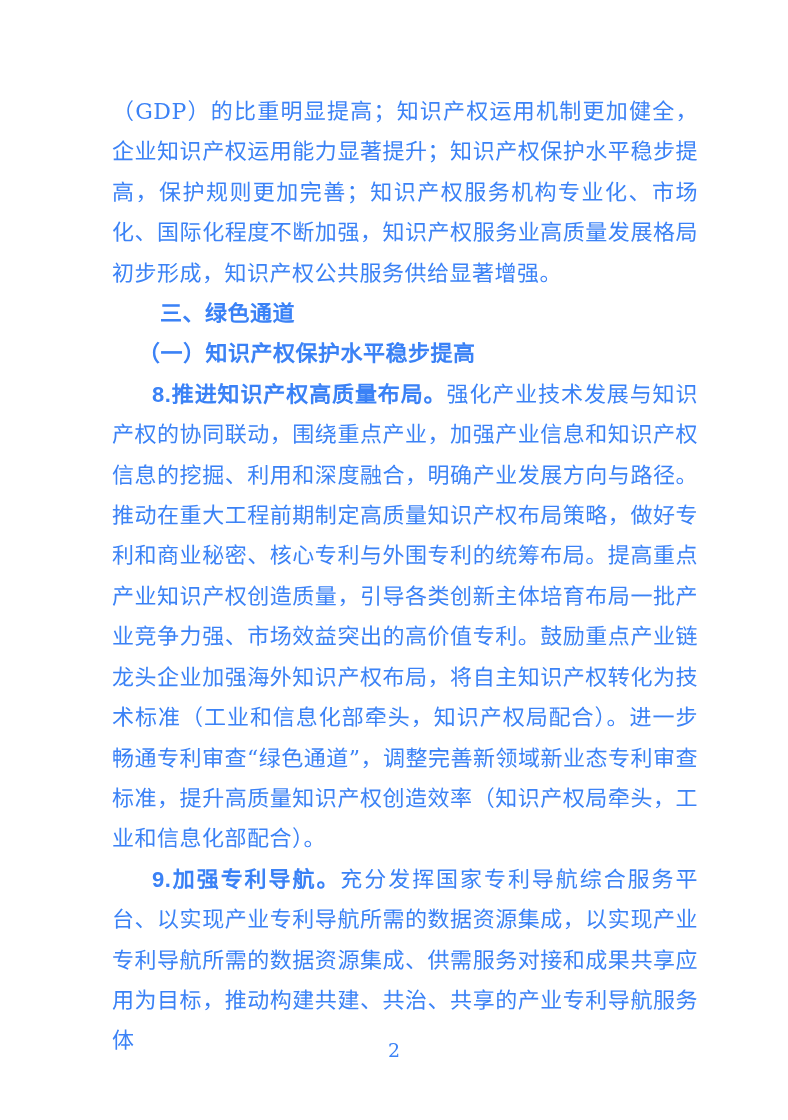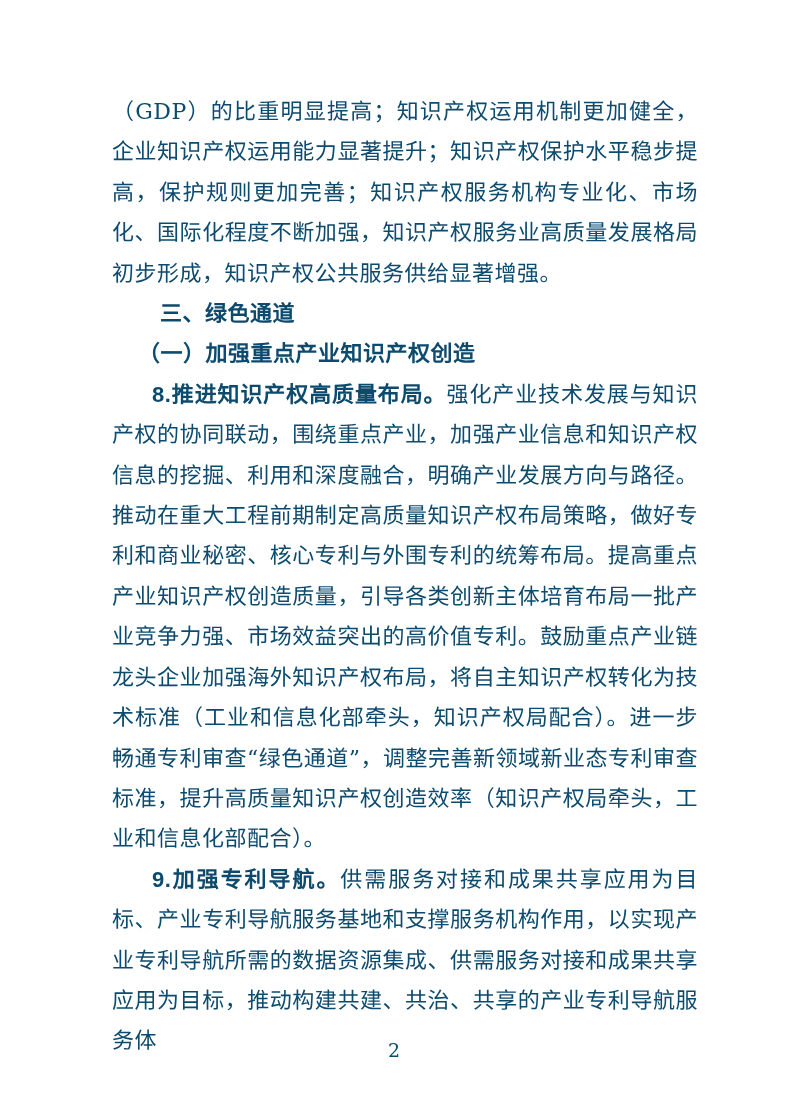--- a/index.html
+++ b/index.html
@@ -7,21 +7,21 @@
     padding: 0;
     background: #ffffff;
   }
   .page {
     position: relative;
     width: 788px;
     height: 1120px;
     background: #ffffff;
     overflow: hidden;
     font-family: "DejaVu Serif", "Liberation Serif", serif;
-    color: #0c4a6e;
+    color: #3b82f6;
   }
   .text-block {
     position: absolute;
     left: 112px;
     top: 92px;
     width: 586px;
     font-size: 22px;
     line-height: 40.4px;
     text-align: justify;
     letter-spacing: 0.5px;
@@ -63,21 +63,21 @@
 </style>
 </head>
 <body>
 
 <div class="page">
   <div class="text-block">
     <p class="para-cont">（GDP）的比重明显提高；知识产权运用机制更加健全，企业知识产权运用能力显著提升；知识产权保护水平稳步提高，保护规则更加完善；知识产权服务机构专业化、市场化、国际化程度不断加强，知识产权服务业高质量发展格局初步形成，知识产权公共服务供给显著增强。</p>
 
     <p class="heading-1">三、绿色通道</p>
 
-    <p class="heading-2">（一）加强重点产业知识产权创造</p>
+    <p class="heading-2">（一）知识产权保护水平稳步提高</p>
 
     <p class="para-task"><span class="lead-bold">8.推进知识产权高质量布局。</span><span>强化产业技术发展与知识产权的协同联动，围绕重点产业，加强产业信息和知识产权信息的挖掘、利用和深度融合，明确产业发展方向与路径。推动在重大工程前期制定高质量知识产权布局策略，做好专利和商业秘密、核心专利与外围专利的统筹布局。提高重点产业知识产权创造质量，引导各类创新主体培育布局一批产业竞争力强、市场效益突出的高价值专利。鼓励重点产业链龙头企业加强海外知识产权布局，将自主知识产权转化为技术标准（工业和信息化部牵头，知识产权局配合）。进一步畅通专利审查“绿色通道”，调整完善新领域新业态专利审查标准，提升高质量知识产权创造效率（知识产权局牵头，工业和信息化部配合）。</span></p>
 
-    <p class="para-task"><span class="lead-bold">9.加强专利导航。</span><span>供需服务对接和成果共享应用为目标、产业专利导航服务基地和支撑服务机构作用，以实现产业专利导航所需的数据资源集成、供需服务对接和成果共享应用为目标，推动构建共建、共治、共享的产业专利导航服务体</span></p>
+    <p class="para-task"><span class="lead-bold">9.加强专利导航。</span><span>充分发挥国家专利导航综合服务平台、以实现产业专利导航所需的数据资源集成，以实现产业专利导航所需的数据资源集成、供需服务对接和成果共享应用为目标，推动构建共建、共治、共享的产业专利导航服务体</span></p>
   </div>
 
   <div class="page-number">2</div>
 </div>
 
 </body></html>

